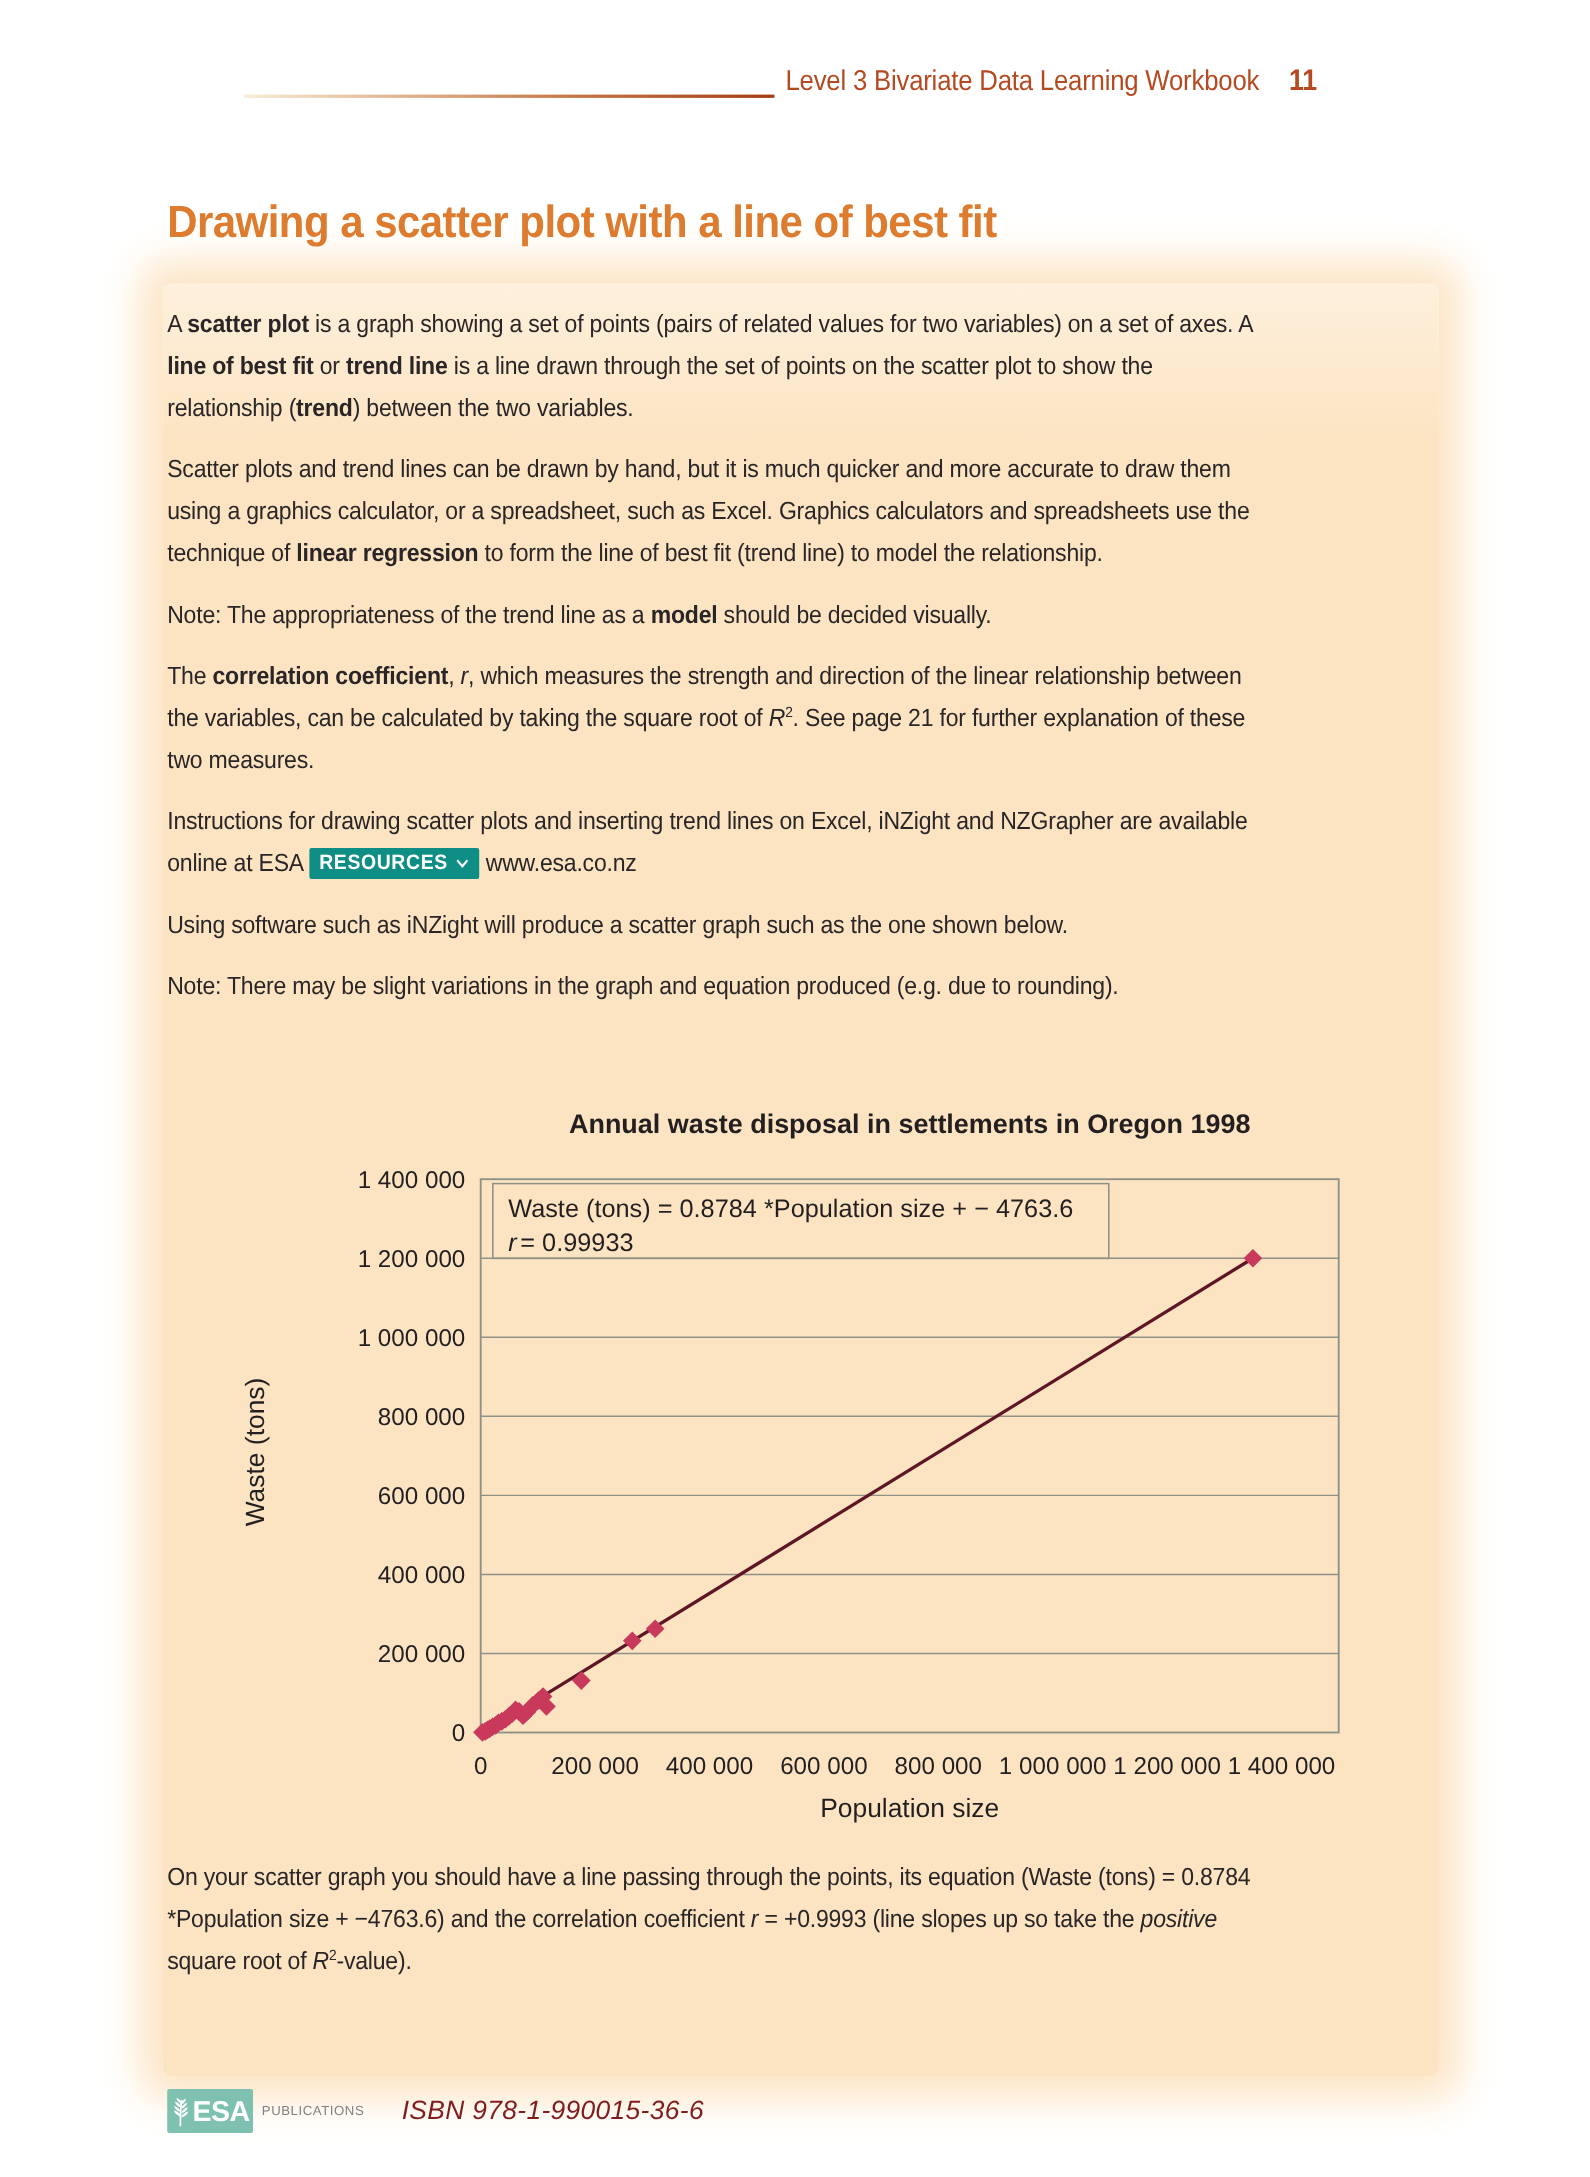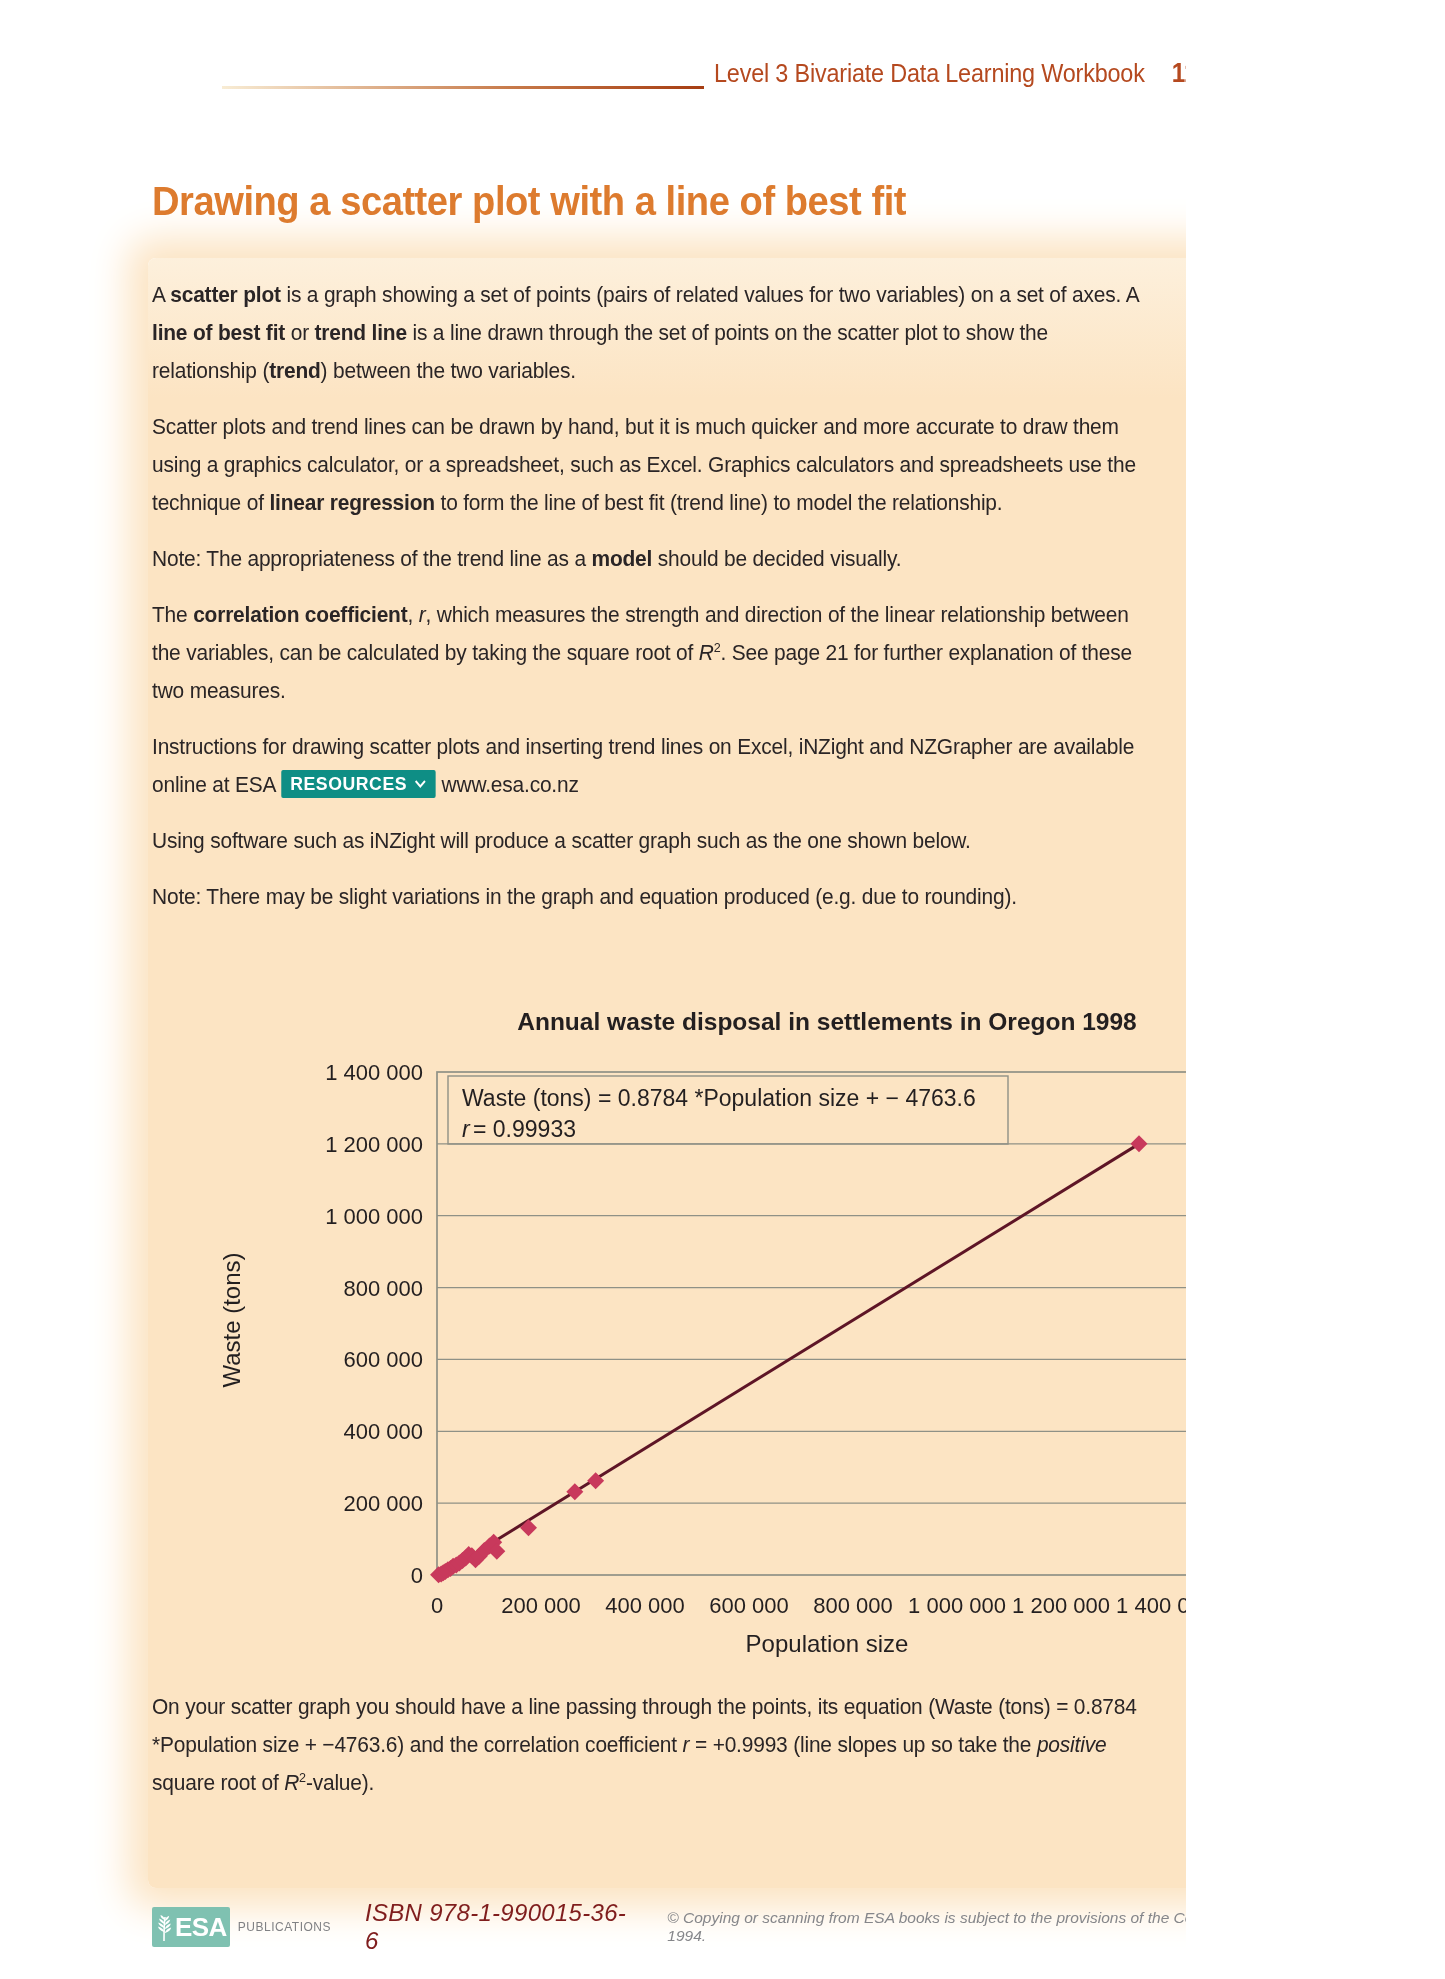--- a/index.html
+++ b/index.html
@@ -1,16 +1,16 @@
 <!DOCTYPE html>
 <html><head>
 <meta charset="utf-8">
 <style>
   html,body{margin:0;padding:0;background:#ffffff;}
-  .page{position:relative;width:1186px;height:1979px;background:#ffffff;overflow:hidden;
+  .page{position:relative;width:1445px;height:1979px;background:#ffffff;overflow:hidden;
         font-family:"Liberation Sans",sans-serif;color:#2a2526;}
   
   .hrule{position:absolute;left:222px;top:86px;width:482px;height:3px;
          background:linear-gradient(90deg,#f8ecd4 0%,#d8a briefly 0%,#a63d12 100%);
          background:linear-gradient(90deg,#f8ecd4 0%,#c77a4a 60%,#a63d12 100%);}
   .hgroup{position:absolute;left:714px;top:58px;display:flex;align-items:baseline;
           transform:scaleX(0.9);transform-origin:0 0;white-space:nowrap;}
   .htitle{font-size:26px;color:#b5491f;letter-spacing:-0.2px;}
   .hpage{font-size:27px;color:#b5491f;font-weight:700;margin-left:30px;}
   
@@ -151,16 +151,15 @@
         <path d="M9 20 C5.8 19 3.5 17 3 14.5 C6.8 15.5 8.6 17.5 9.4 20 Z" fill="#ffffff"></path>
         <path d="M10 9 C12.6 8 14 6 14.2 3.8 C11.4 4.8 10.2 6.6 9.8 9 Z" fill="#ffffff"></path>
         <path d="M10 13 C13 12 14.8 10 15.2 7.6 C11.8 8.6 10.4 10.6 9.8 13 Z" fill="#ffffff"></path>
         <path d="M10 17 C13.4 16 15.4 14 15.8 11.6 C12 12.6 10.6 14.6 9.8 17 Z" fill="#ffffff"></path>
         <path d="M10 21 C13.6 20 15.8 18 16.2 15.6 C12.2 16.6 10.8 18.6 9.8 21 Z" fill="#ffffff"></path>
       </svg>
       <span class="logo-text">ESA</span>
     </span>
     <span class="pub">PUBLICATIONS</span>
     <span class="isbn">ISBN 978-1-990015-36-6</span>
-    <span class="copy">© Copying or scanning from ESA books is subject to the provisions of the Copyright Act 1994.</span>
   </div>
 
 </div>
 
 </body></html>

